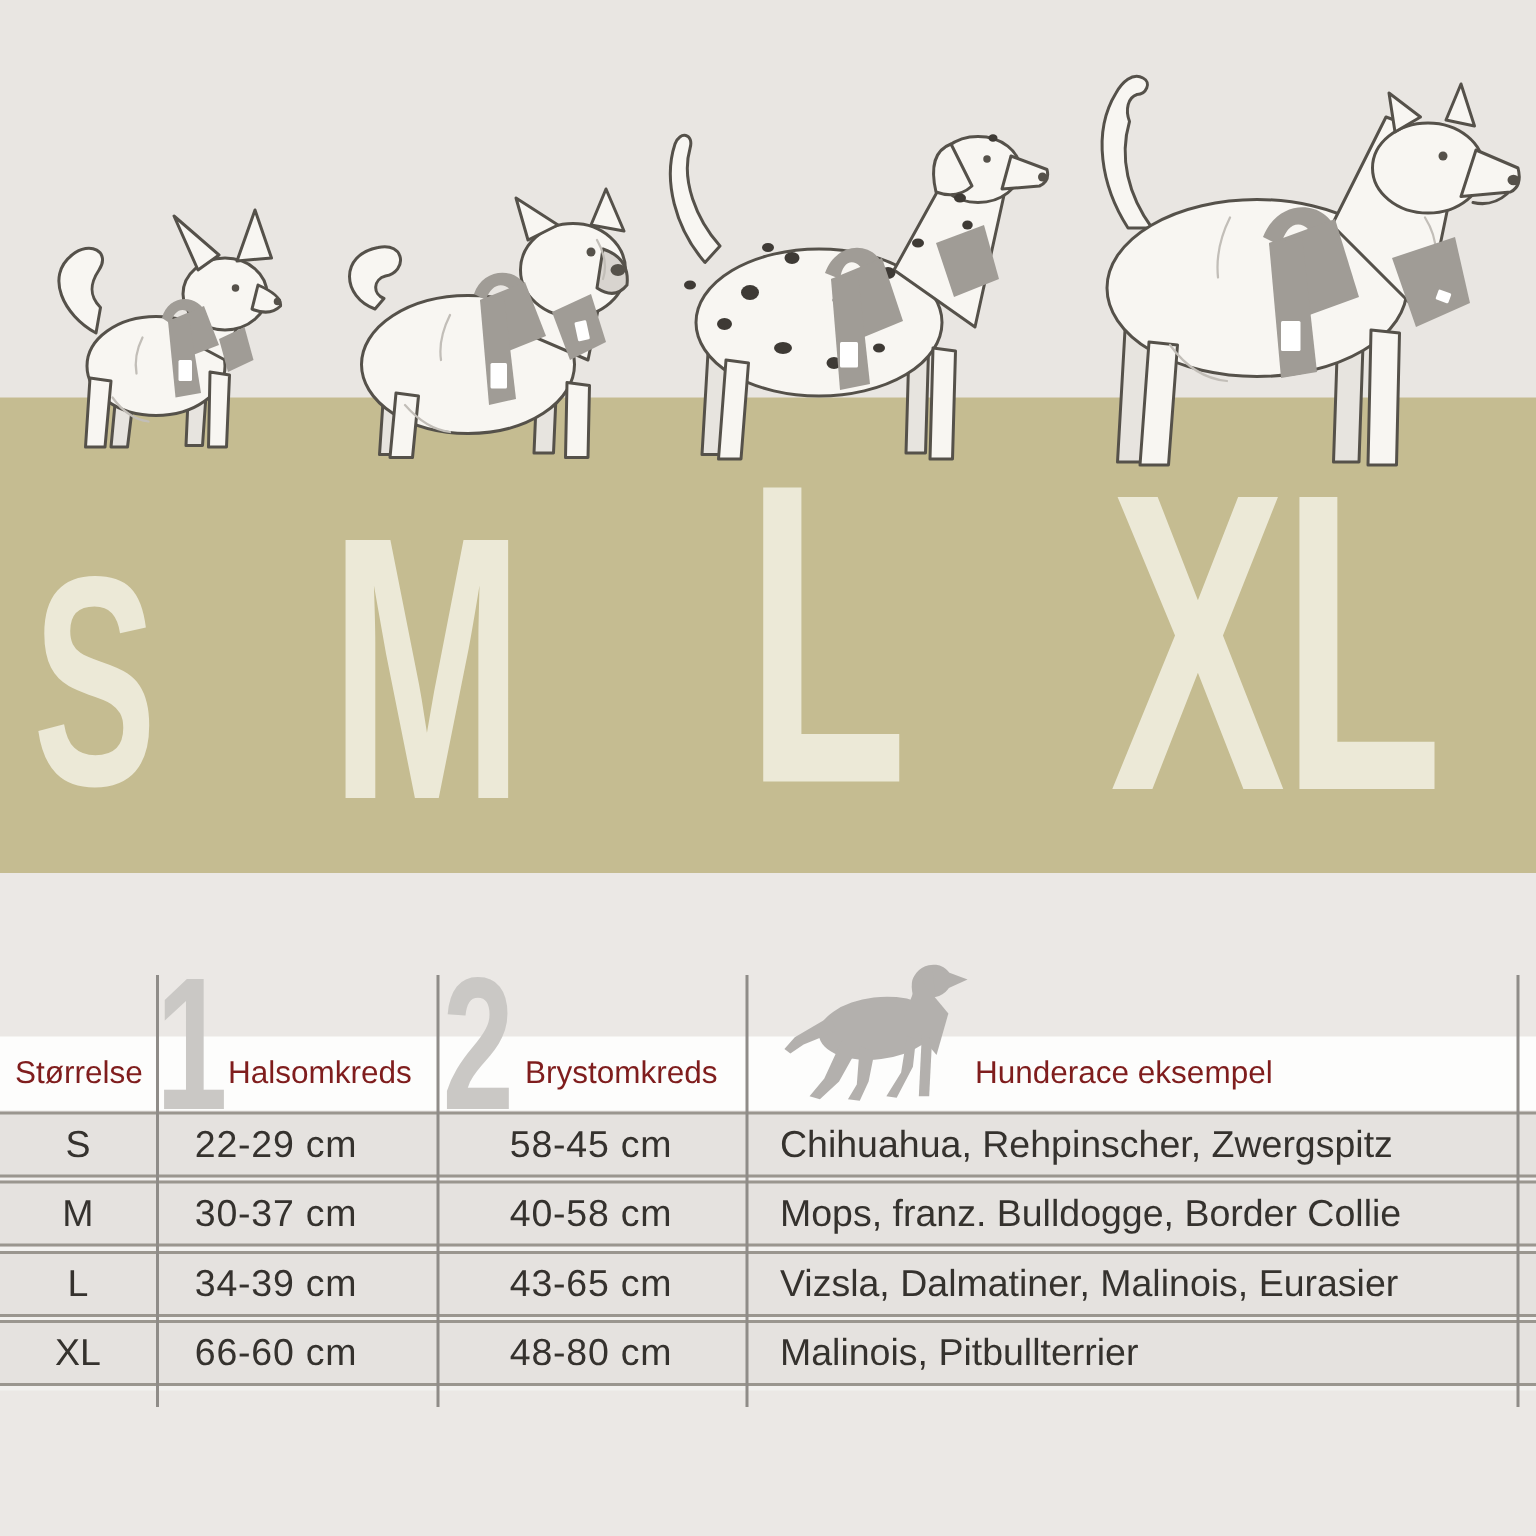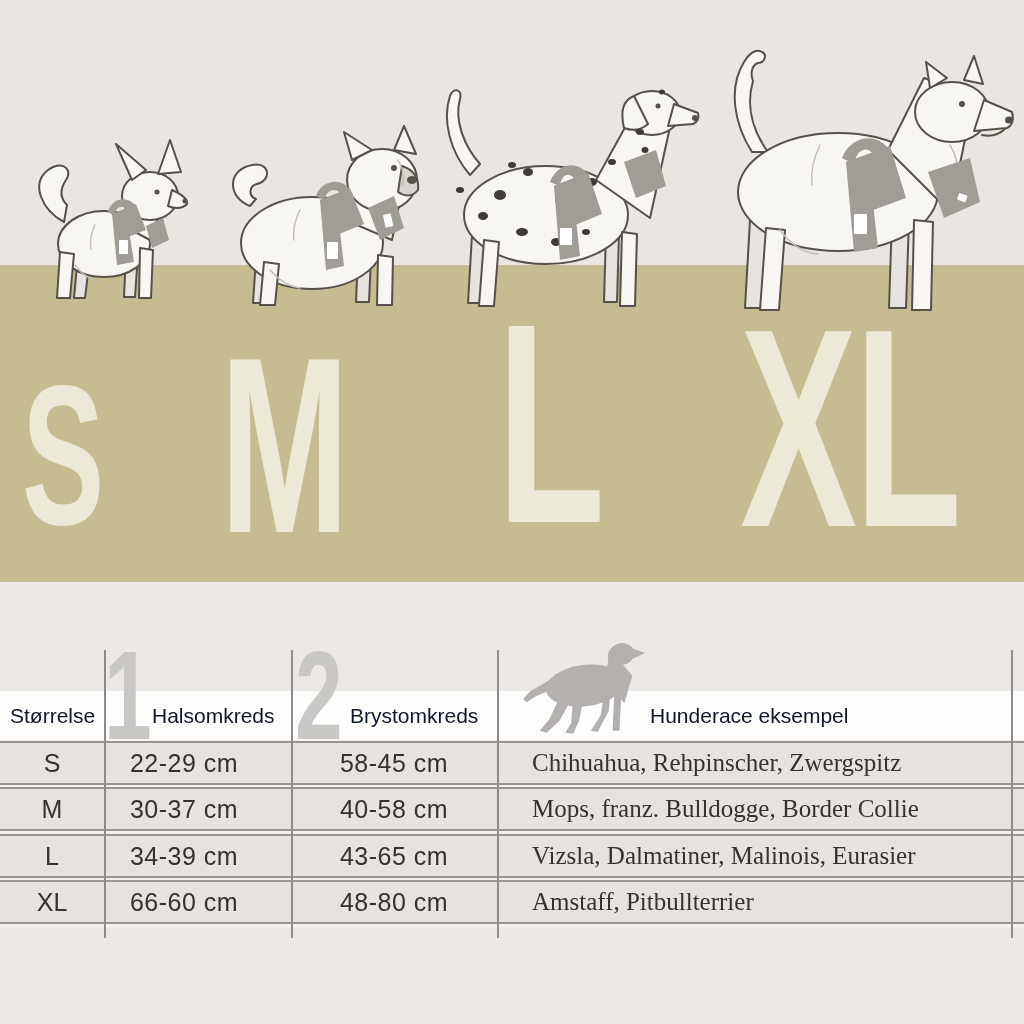--- a/index.html
+++ b/index.html
@@ -19,21 +19,21 @@
     transform:scaleX(0.62);transform-origin:left top;letter-spacing:-4px;
     white-space:nowrap;
   }
   .band-letter.s  {left:22px;  top:356px; font-size:199px;}
   .band-letter.m  {left:220px; top:321px; font-size:250px;}
   .band-letter.l  {left:497px; top:281px; font-size:285px;}
   .band-letter.xl {left:740px; top:287px; font-size:283px;}
   
   .tbl-gapbg{position:absolute;left:0;top:738px;width:1024px;height:189px;background:#f2f1ef;}
   .header-band{position:absolute;left:0;top:691px;width:1024px;height:49px;background:#fdfdfc;}
-  .hdr-label{position:absolute;top:691px;height:49px;line-height:49px;font-size:21px;color:#0f172a;white-space:nowrap;}
+  .hdr-label{position:absolute;top:691px;height:49px;line-height:49px;font-size:21px;color:#7f1d1d;white-space:nowrap;}
   .hdr-size{left:10px;}
   .hdr-neck{left:152px;}
   .hdr-chest{left:350px;}
   .hdr-breeds{left:650px;}
   .big-num{
     position:absolute;top:633px;font-size:126px;font-weight:700;line-height:1;color:#cac8c5;
     transform:scaleX(0.68);transform-origin:left top;
   }
   .big-num.n1{left:104px;}
   .big-num.n2{left:295px;}
@@ -45,21 +45,21 @@
   .trow{
     position:absolute;left:0;width:1024px;height:44px;box-sizing:border-box;
     background:#e5e2df;border-top:2px solid #9a968f;border-bottom:2px solid #9a968f;
   }
   .trow.r0{top:741px;} .trow.r1{top:787px;} .trow.r2{top:834px;} .trow.r3{top:880px;}
   .cell{position:absolute;top:0;height:40px;line-height:40px;font-size:25px;color:#35322e;white-space:nowrap;}
   .c-size {left:0;   width:104px;text-align:center;}
   .c-neck {left:106px;width:389px;text-align:center;letter-spacing:0.5px;}
   .c-chest{left:293px;width:202px;text-align:center;letter-spacing:0.5px;}
   .c-neck {left:106px;width:156px;}
-  .c-breeds{left:532px;font-family:Liberation Serif, serif;}
+  .c-breeds{left:520px;}
   .dogicon-svg{position:absolute;left:520px;top:636px;width:128px;height:104px;}
 </style>
 </head>
 <body>
 
 <div class="stage">
 
   <div class="top-bg"></div>
   <div class="khaki-band"></div>
 
@@ -202,21 +202,21 @@
   <div class="trow r2">
     <span class="cell c-size">L</span>
     <span class="cell c-neck">34-39 cm</span>
     <span class="cell c-chest">43-65 cm</span>
     <span class="cell c-breeds">Vizsla, Dalmatiner, Malinois, Eurasier</span>
   </div>
   <div class="trow r3">
     <span class="cell c-size">XL</span>
     <span class="cell c-neck">66-60 cm</span>
     <span class="cell c-chest">48-80 cm</span>
-    <span class="cell c-breeds">Amstaff, Pitbullterrier</span>
+    <span class="cell c-breeds">Malinois, Pitbullterrier</span>
   </div>
 
   <div class="vline v1"></div>
   <div class="vline v2"></div>
   <div class="vline v3"></div>
   <div class="vline v4"></div>
 
   <div class="big-num n1">1</div>
   <div class="big-num n2">2</div>
 

